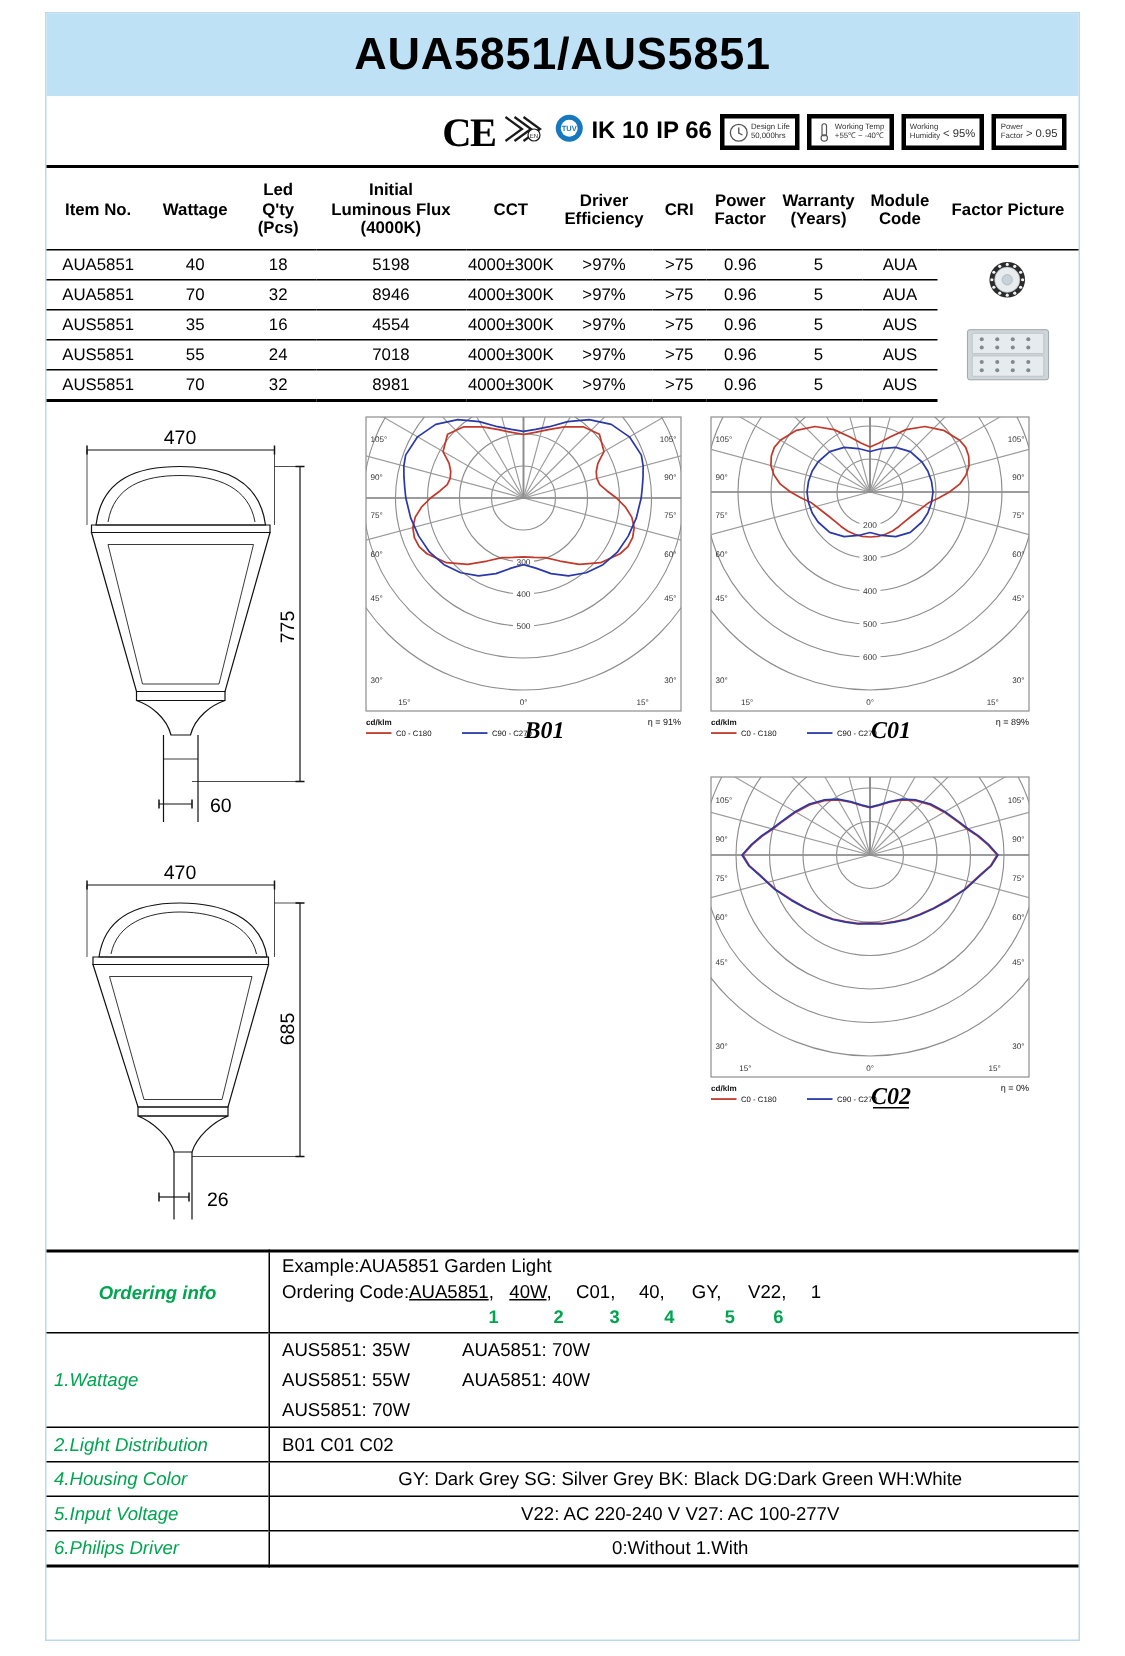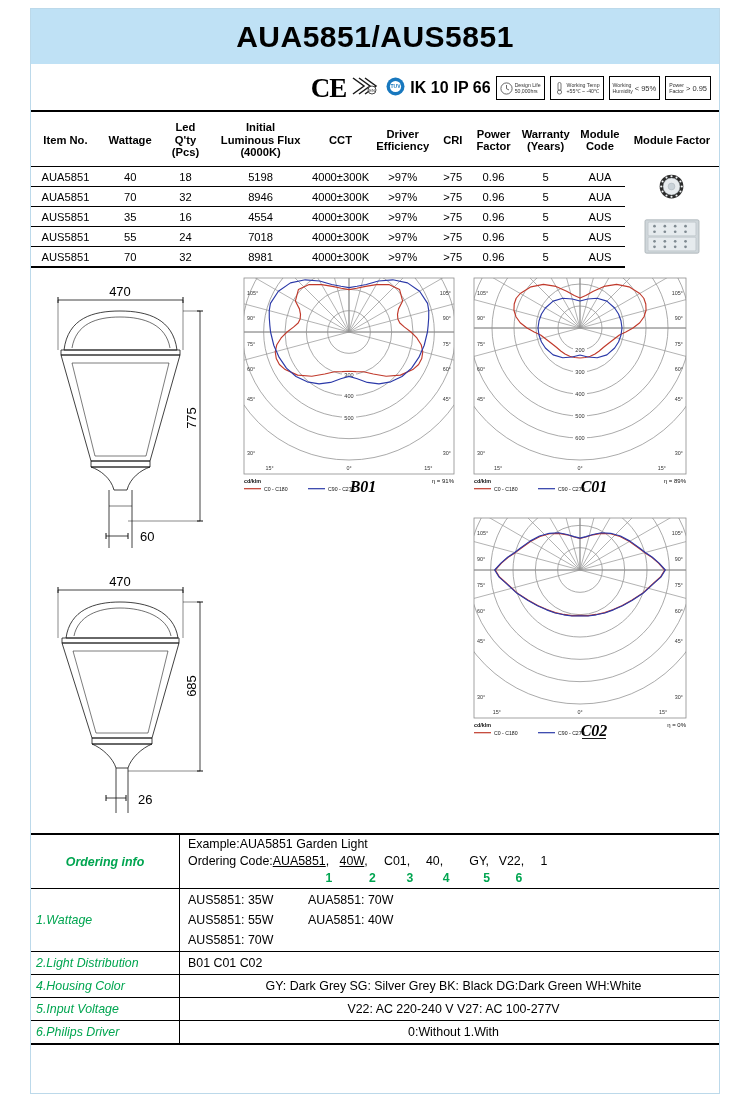--- a/index.html
+++ b/index.html
@@ -11,21 +11,21 @@
   .title-bar{position:absolute;left:31px;top:9px;width:688px;height:55px;background:#bfe1f5;
              display:flex;align-items:center;justify-content:center;}
   .title-bar .title{font-size:30px;font-weight:bold;letter-spacing:.5px;color:#000;}
 
   .cert-row{position:absolute;left:31px;top:68px;width:688px;height:40px;
             display:flex;align-items:center;justify-content:flex-end;padding-right:8px;box-sizing:border-box;gap:5px;}
   .ce{font-size:27px;font-weight:bold;font-family:"Liberation Serif",serif;letter-spacing:-1px;}
   .enec{display:inline-block;}
   .tuv{display:inline-block;}
   .ikip{font-size:16px;font-weight:bold;letter-spacing:0px;}
-  .badge{border:1px solid #000000;height:24px;box-sizing:border-box;display:flex;align-items:center;
+  .badge{border:3px solid #000000;height:24px;box-sizing:border-box;display:flex;align-items:center;
          padding:0 3px;gap:2px;justify-content:center;}
   .badge .bl{font-size:5.2px;line-height:6.1px;color:#333;white-space:nowrap;}
   .badge .big{font-size:7.5px;color:#333;white-space:nowrap;}
   .badge svg{display:block;}
 
   .hr-thick{position:absolute;left:31px;top:110px;width:688px;height:0;border-top:2.5px solid #000;}
 
   
   .spec{position:absolute;left:31px;top:114px;width:688px;border-collapse:collapse;}
   .spec th,.spec td{font-size:11.2px;text-align:center;color:#000;padding:0;}
@@ -169,21 +169,21 @@
           <span style="display:block">Factor</span>
         </th>
         <th style="width:56px">
           <span style="display:block">Warranty</span>
           <span style="display:block">(Years)</span>
         </th>
         <th style="width:48px">
           <span style="display:block">Module</span>
           <span style="display:block">Code</span>
         </th>
-        <th style="width:90px"><span>Module Factor</span></th>
+        <th style="width:90px"><span>Factor Picture</span></th>
       </tr>
     </thead>
     <tbody>
       <tr>
         <td>AUA5851</td>
         <td>40</td>
         <td>18</td>
         <td>5198</td>
         <td>4000±300K</td>
         <td>&gt;97%</td>
@@ -554,21 +554,21 @@
     <tbody>
         <tr class="top">
       <td class="lab">Ordering info</td>
       <td class="val" style="height:53px">
         <div class="ex-line">Example:AUA5851 Garden Light</div>
         <div class="ex-line">
           <span>Ordering Code:</span><span class="u">AUA5851</span>,
           <span style="display:inline-block;width:42px;text-align:center"><span class="u">40W</span>,</span>
           <span style="display:inline-block;width:38px;text-align:center"><span>C01</span>,</span>
           <span style="display:inline-block;width:30px;text-align:center"><span>40</span>,</span>
-          <span style="display:inline-block;width:36px;text-align:right"><span>GY</span>,</span>
+          <span style="display:inline-block;width:36px;text-align:center"><span>GY</span>,</span>
           <span style="display:inline-block;width:38px;text-align:center"><span>V22</span>,</span>
           <span style="display:inline-block;width:20px;text-align:center"><span>1</span></span>
         </div>
         <div class="ex-line numrow" style="padding-left:120px">
           <span style="display:inline-block;width:42px;text-align:center">1</span>
           <span style="display:inline-block;width:38px;text-align:center">2</span>
           <span style="display:inline-block;width:30px;text-align:center">3</span>
           <span style="display:inline-block;width:36px;text-align:center">4</span>
           <span style="display:inline-block;width:38px;text-align:center">5</span>
           <span style="display:inline-block;width:20px;text-align:center">6</span>

